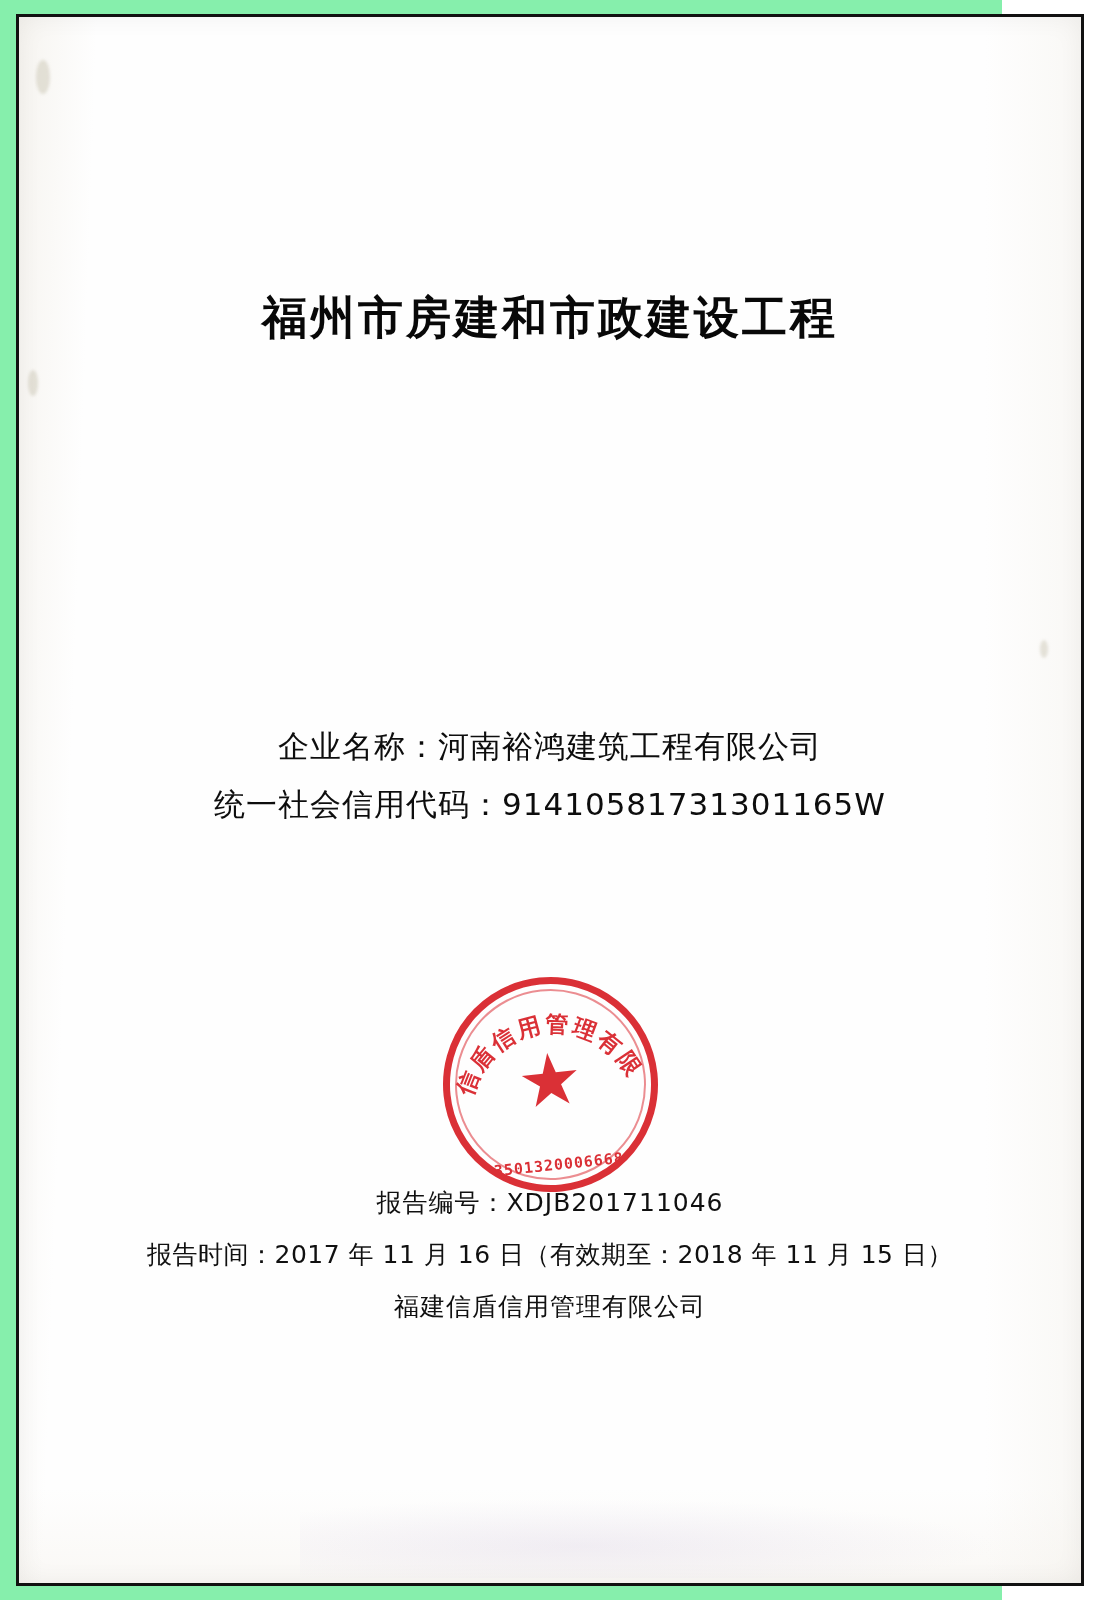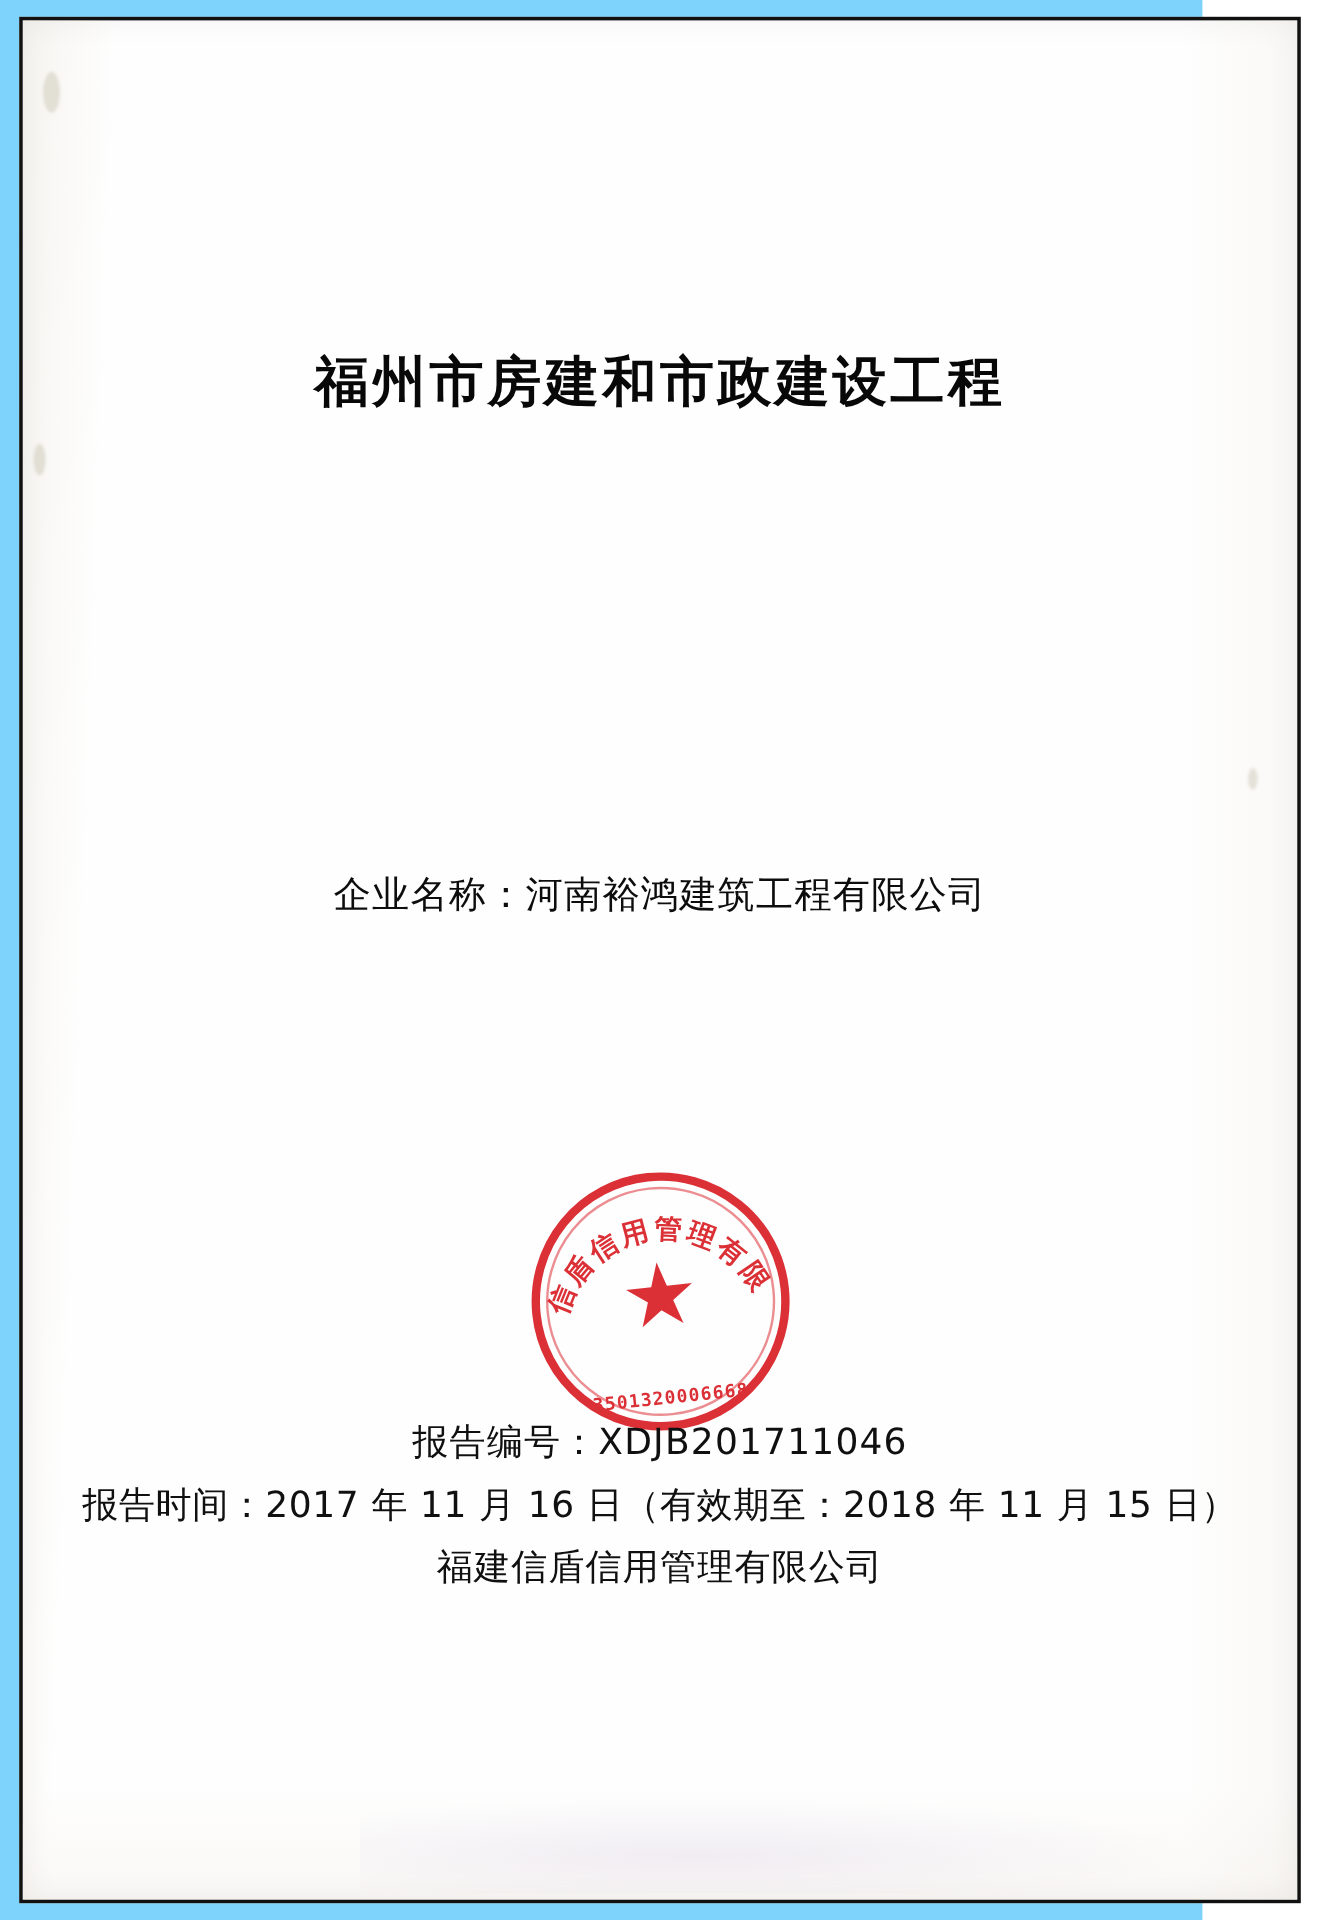--- a/index.html
+++ b/index.html
@@ -12,21 +12,21 @@
     height: 1600px;
     font-family: "Liberation Sans", "DejaVu Sans", sans-serif;
     overflow: hidden;
   }
 
   
   .page {
     position: relative;
     width: 1002px;
     height: 1600px;
-    background: #7dd3fc;
+    background: #86efac;
     box-sizing: border-box;
   }
   .scan-border {
     position: absolute;
     left: 16px;
     top: 14px;
     width: 1068px;
     height: 1572px;
     border: 3px solid #111;
     box-sizing: border-box;
@@ -172,21 +172,21 @@
   }
 
   .footer-block {
     position: absolute;
     top: 1160px;
     left: 0;
     width: 1062px;
     text-align: center;
   }
   .footer-line {
-    font-size: 30px;
+    font-size: 25px;
     line-height: 52px;
     letter-spacing: 1px;
     color: #101010;
     font-family: "DejaVu Sans", "Liberation Sans", sans-serif;
   }
   .footer-line.no-gap { letter-spacing: 0.5px; }
 </style>
 </head>
 <body>
 
@@ -203,20 +203,23 @@
 
   <div class="content">
 
     <div class="title-block">
       <div class="title-line">福州市房建和市政建设工程</div>
     </div>
 
     <div class="company-block">
       <div class="company-line">
         <span>企业名称：</span><span>河南裕鸿建筑工程有限公司</span>
+      </div>
+      <div class="company-line">
+        <span>统一社会信用代码：</span><span class="code-val">91410581731301165W</span>
       </div>
     </div>
 
     <div class="seal">
       <div class="ring"></div>
       <div class="ring2"></div>
       <svg class="seal-arc" viewBox="0 0 215 215">
         <defs>
           <path id="sealArcPath" d="M 28,112 A 84,84 0 0 1 187,112" fill="none"></path>
         </defs>

